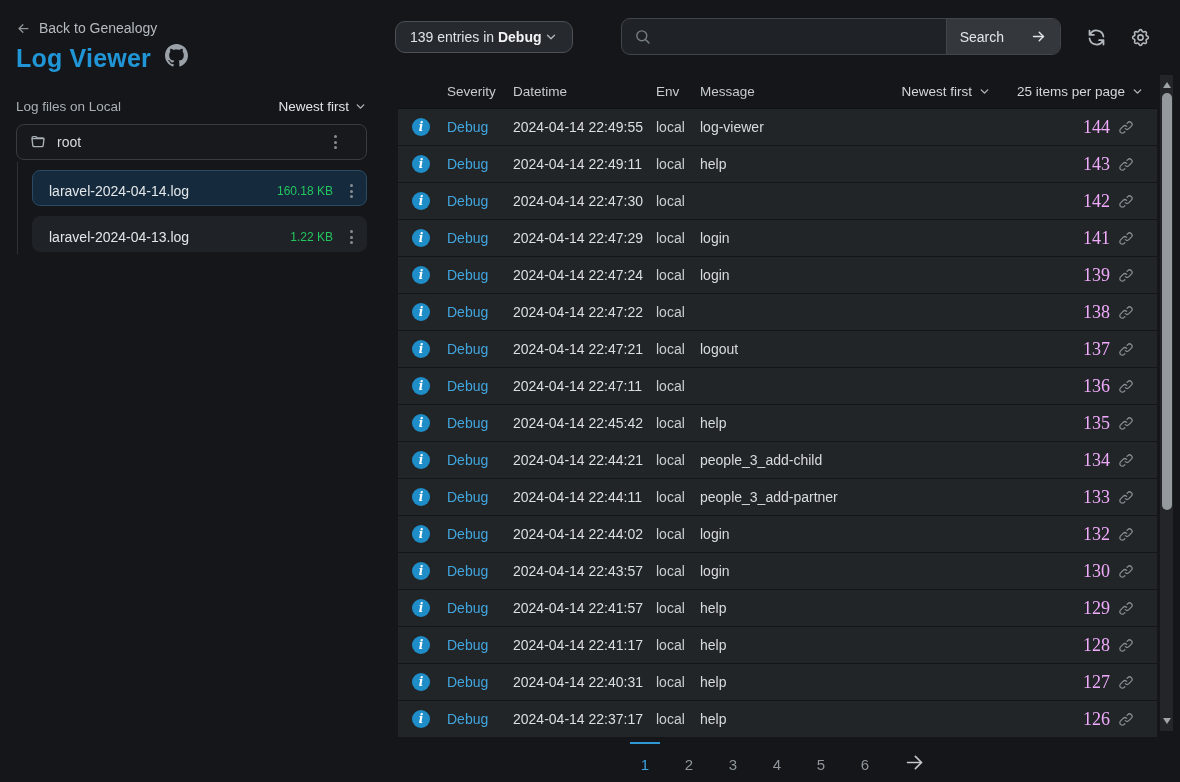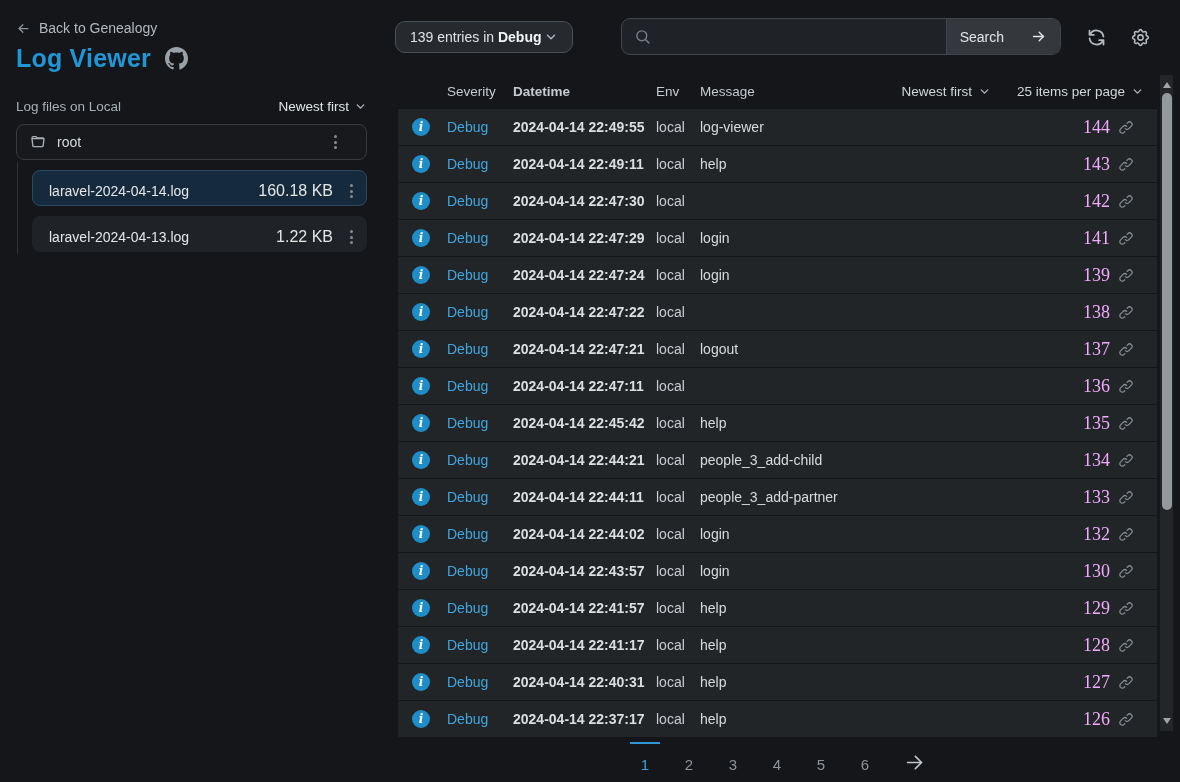--- a/index.html
+++ b/index.html
@@ -15,21 +15,21 @@
 
   
   .back-link {
     position:absolute; left:16px; top:20px;
     display:flex; align-items:center; gap:8px;
     color:#b4bac0; font-size:14px; cursor:pointer;
   }
   .back-link svg { color:#8f959b; }
   .app-title-row {
     position:absolute; left:16px; top:44px;
-    display:flex; align-items:center; gap:14px;
+    display:flex; gap:14px;
   }
   .app-title { font-size:25px; font-weight:bold; color:#2196d6; letter-spacing:.2px; }
   .github-icon { color:#9aa1a8; }
 
   .entries-btn {
     position:absolute; left:395px; top:21px; height:32px;
     display:flex; align-items:center; gap:2px;
     padding:0 14px;
     background:#26292d; border:1px solid #4b5056; border-radius:10px;
     font-size:14px; color:#dfe3e6; cursor:pointer;
@@ -89,21 +89,21 @@
 
   .file-list { position:absolute; left:32px; top:170px; width:335px; }
   .file-item {
     height:36px; margin-bottom:10px;
     display:flex; align-items:center;
     padding:6px 8px 0 16px;
     background:#1f2327; border:1px solid #1f2327; border-radius:8px;
     cursor:pointer;
   }
   .file-item .fname { flex:1; font-size:14px; color:#e4e7ea; }
-  .file-item .fsize { font-size:16px; color:#e5e5e5; margin-right:12px; }
+  .file-item .fsize { font-size:12px; color:#22c55e; margin-right:12px; }
   .file-item.selected { background:#152a3c; border-color:#2b4b62; }
 
   
   .table-region { position:absolute; left:398px; top:75px; width:759px; }
   .thead {
     height:33px; display:flex; align-items:center; padding-right:13px;
     font-size:13.5px; color:#c6cbcf;
   }
   .thead .sorters { margin-left:auto; display:flex; align-items:center; gap:26px; }
   .sorter { display:flex; align-items:center; gap:6px; cursor:pointer; color:#d3d7da; }
@@ -115,21 +115,21 @@
     padding-right:24px; font-size:14px; cursor:pointer;
   }
   .c-icon { width:49px; padding-left:14px; }
   .info-badge {
     width:18px; height:18px; border-radius:50%;
     background:#1e8dc8; color:#ffffff;
     display:flex; align-items:center; justify-content:center;
     font-family:"DejaVu Serif", serif; font-size:12px; font-weight:bold; font-style:italic;
   }
   .c-sev  { width:66px; color:#41a5de; }
-  .c-dt   { width:143px; color:#dcdfe2;font-weight:bold; }
+  .c-dt   { width:143px; color:#dcdfe2; }
   .c-env  { width:44px; color:#c9cdd1; }
   .c-msg  { flex:1; color:#d8dbde; overflow:hidden; white-space:nowrap; }
   .c-idx  { width:40px; text-align:right; font-size:18px; color:#f0abfc;font-family:Liberation Serif, serif; }
   .c-link { margin-left:8px; color:#878d93; cursor:pointer; }
 
   
   .pagination {
     position:absolute; left:398px; top:742px; width:759px;
     display:flex; justify-content:center; align-items:flex-start; gap:14px;
   }

